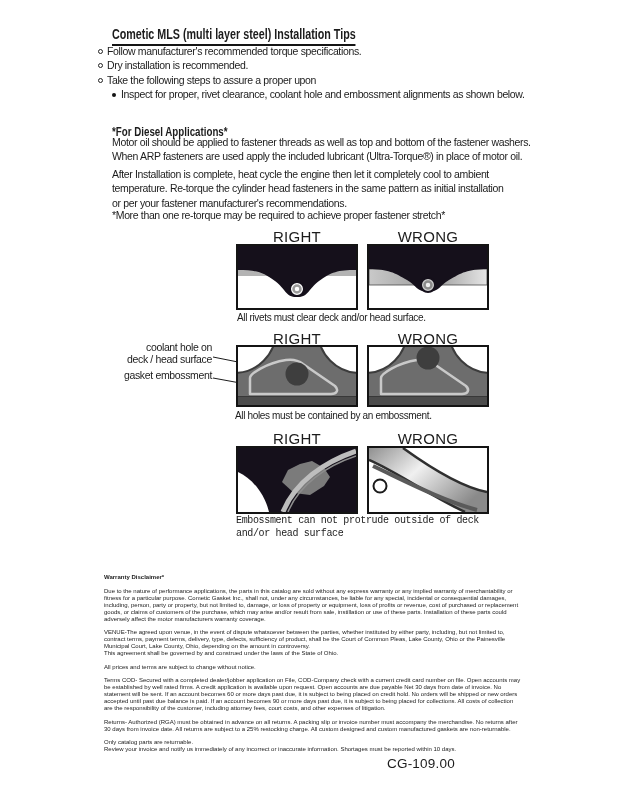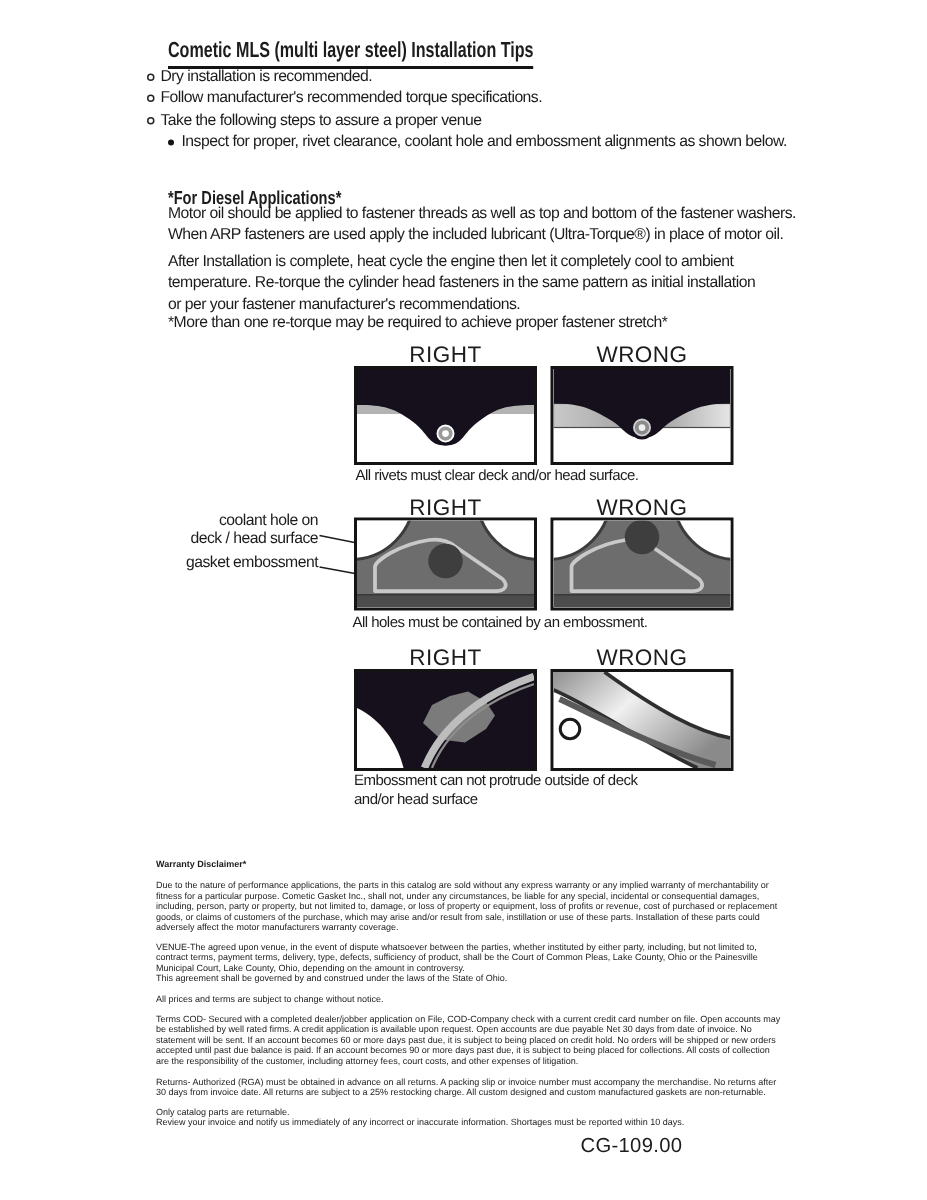--- a/index.html
+++ b/index.html
@@ -40,23 +40,23 @@
   .partnum{left:387px;top:756px;font-size:13.5px;letter-spacing:.2px;}
 </style>
 </head>
 <body>
 
 <div class="abs doc-title">
   <span class="inner">Cometic MLS (multi layer steel) Installation Tips</span>
 </div>
 
 <ul class="abs bullets">
+  <li class="l1">Follow manufacturer's recommended torque specifications.</li>
   <li class="l1">Dry installation is recommended.</li>
-  <li class="l1">Follow manufacturer's recommended torque specifications.</li>
-  <li class="l1">Take the following steps to assure a proper venue</li>
+  <li class="l1">Take the following steps to assure a proper upon</li>
   <li class="l2">Inspect for proper, rivet clearance, coolant hole and embossment alignments as shown below.</li>
 </ul>
 
 <div class="abs sec-head" style="left:112px;top:125px;">
   <span class="inner">*For Diesel Applications*</span>
 </div>
 <div class="abs bodytxt" style="left:112px;top:135px;width:450px;">Motor oil should be applied to fastener threads as well as top and bottom of the fastener washers.
 When ARP fasteners are used apply the included lubricant (Ultra-Torque®) in place of motor oil.</div>
 <div class="abs bodytxt" style="left:112px;top:167px;width:450px;">After Installation is complete, heat cycle the engine then let it completely cool to ambient
 temperature. Re-torque the cylinder head fasteners in the same pattern as initial installation
@@ -154,21 +154,21 @@
       </linearGradient>
     </defs>
     <rect width="118" height="64" fill="#ffffff"></rect>
     <path d="M0,0 H34 C70,26 96,40 118,44 V64 H96 C62,48 24,22 0,12 Z" fill="url(#g2)"></path>
     <path d="M34,0 C70,26 96,40 118,44" stroke="#2f2f2f" stroke-width="2.5" fill="none"></path>
     <path d="M0,12 C24,22 62,48 96,64" stroke="#2f2f2f" stroke-width="2.5" fill="none"></path>
     <path d="M4,18 C34,32 72,52 108,62" stroke="#5a5a5a" stroke-width="4" fill="none"></path>
     <circle cx="11" cy="38" r="6.5" fill="#ffffff" stroke="#1a1a1a" stroke-width="2"></circle>
   </svg>
 </div>
-<div class="abs fig-caption" style="left:236px;top:515px;width:270px;">Embossment can not protrude outside of deck
+<div class="abs fig-caption" style="left:236px;top:515px;width:270px;font-family:Liberation Mono, monospace;">Embossment can not protrude outside of deck
 and/or head surface</div>
 
 <div class="abs legal">
   <p class="lg-head">Warranty Disclaimer*</p>
   <p>Due to the nature of performance applications, the parts in this catalog are sold without any express warranty or any implied warranty of merchantability or
 fitness for a particular purpose.  Cometic Gasket Inc., shall not, under any circumstances, be liable for any special, incidental or consequential damages,
 including, person, party or property, but not limited to, damage, or loss of property or equipment, loss of profits or revenue, cost of purchased or replacement
 goods, or claims of customers of the purchase, which may arise and/or result from sale, instillation or use of these parts.  Installation of these parts could
 adversely affect the motor manufacturers warranty coverage.</p>
   <p>VENUE-The agreed upon venue, in the event of dispute whatsoever between the parties, whether instituted by either party, including, but not limited to,

